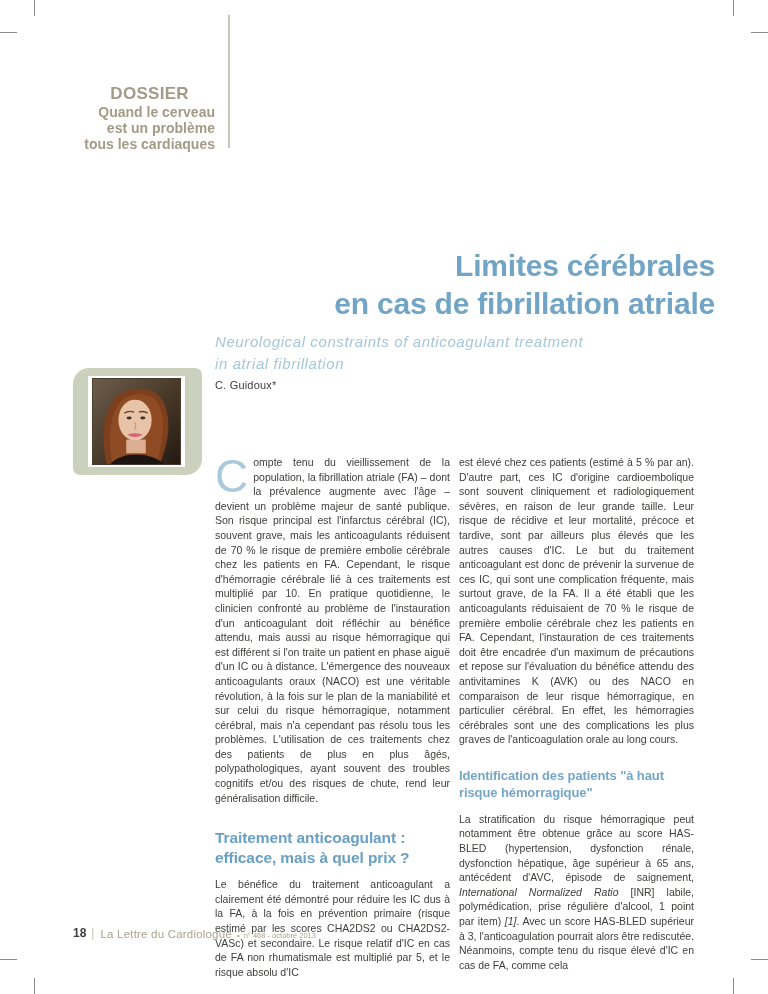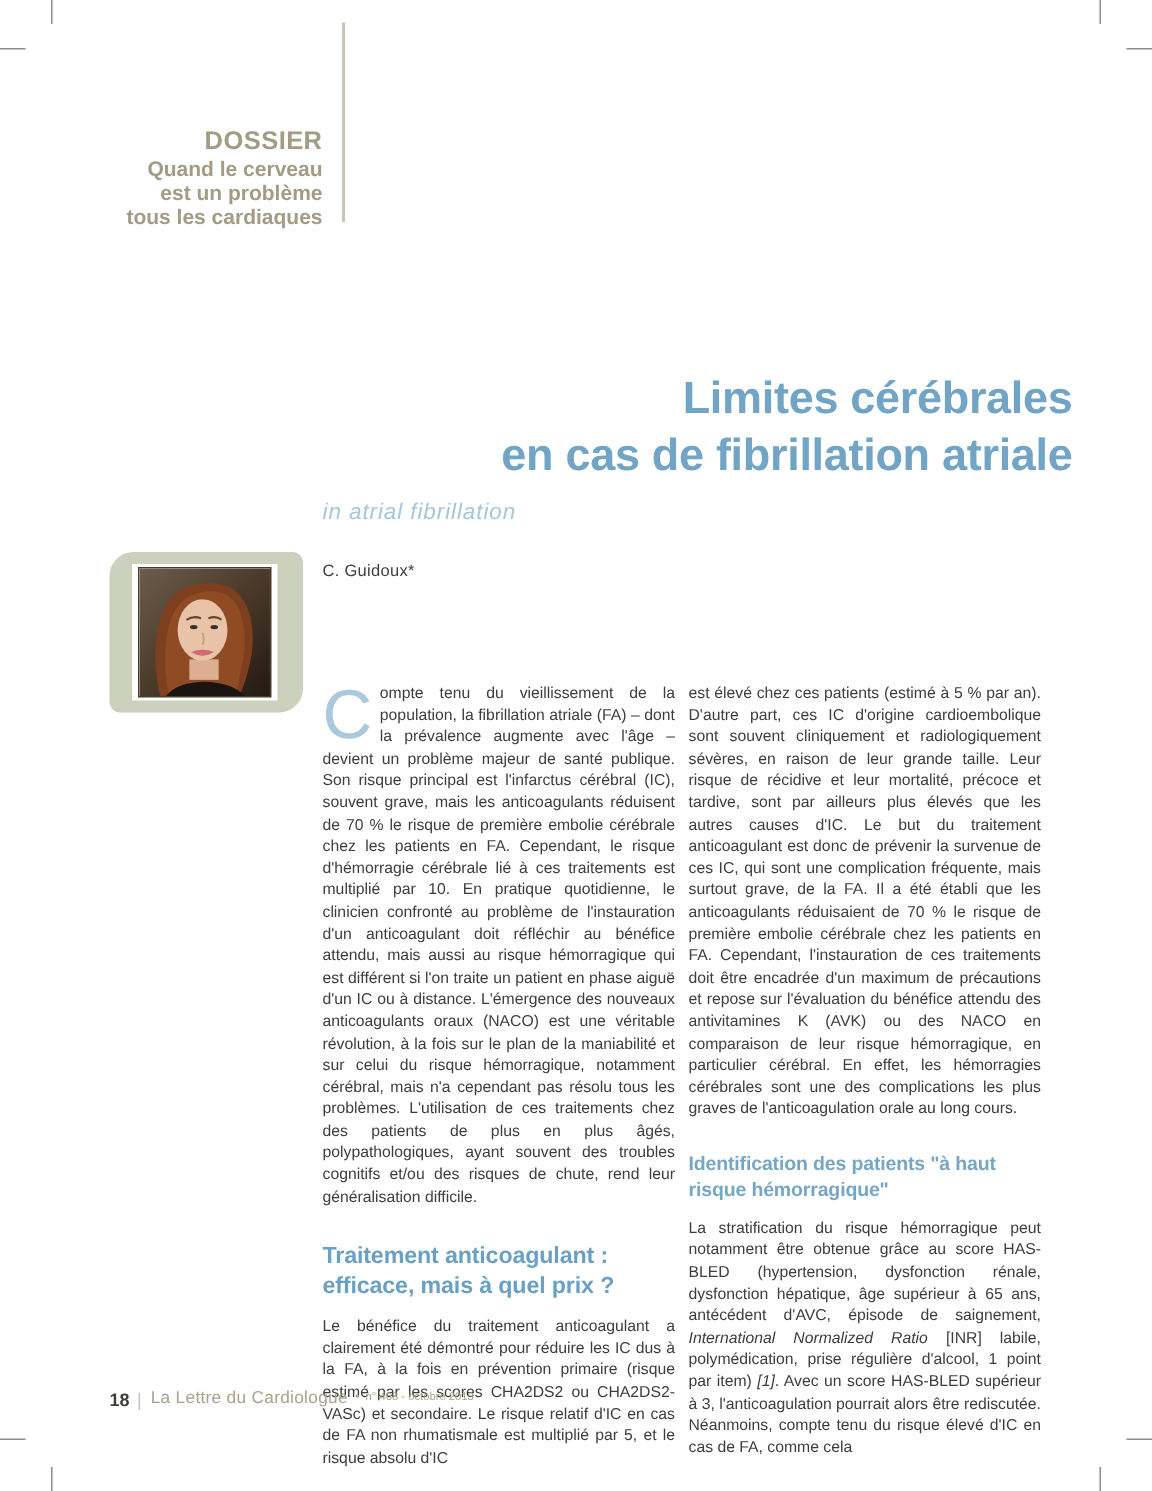--- a/index.html
+++ b/index.html
@@ -8,21 +8,21 @@
     font-family:"Liberation Sans",sans-serif;overflow:hidden;
   }
   
   .crop{position:absolute;background:#8c8c8c;}
   .crop.v{width:1px;height:16px;}
   .crop.h{width:17px;height:1px;}
   
   .kicker{
     position:absolute;top:84px;right:553px;text-align:right;color:#a29b85;
   }
-  .kicker .kicker-label{font-size:17px;font-weight:700;letter-spacing:.3px;line-height:20px;}
+  .kicker .kicker-label{font-size:17px;font-weight:700;letter-spacing:.3px;line-height:20px;text-align:center;}
   .kicker .kicker-sub{font-size:14px;font-weight:700;line-height:16px;}
   .kicker-rule{
     position:absolute;top:15px;left:228px;width:2px;height:133px;background:#cac5b7;
   }
   
   .photo-frame{
     position:absolute;left:73px;top:368px;width:129px;height:107px;
     background:#cbd1bc;border-radius:16px 7px 16px 7px;
   }
   .photo-white{
@@ -34,21 +34,21 @@
   }
   
   .headline{position:absolute;left:215px;top:247px;width:500px;}
   .headline .title-line{
     font-size:30px;font-weight:700;color:#72a5c5;line-height:38px;letter-spacing:-.2px;text-align:right;
   }
   .subtitle{margin-top:8px;}
   .subtitle .subtitle-line{
     font-size:15px;font-style:italic;color:#a5c6db;line-height:22px;letter-spacing:.6px;
   }
-  .author{margin-top:22px;font-size:11px;color:#3d3d3b;letter-spacing:.2px;}
+  .author{margin-top:4px;font-size:11px;color:#3d3d3b;letter-spacing:.2px;}
   
   .columns{
     position:absolute;left:215px;top:455px;width:479px;display:flex;gap:9px;
   }
   .col{width:235px;}
   .body-para{
     margin:0;font-size:10.5px;line-height:14.6px;color:#3d3d3b;text-align:justify;
   }
   .body-para .it{font-style:italic;}
   .drop-cap{
@@ -62,21 +62,21 @@
   .col-right .section-heading{font-size:13px;line-height:17px;margin:20px 0 11px 0;color:#76a6c6;}
   
   .footnote{
     position:absolute;left:78px;top:852px;width:134px;
     border-top:1px solid #a8c8dc;border-bottom:1px solid #a8c8dc;
     padding:5px 0 7px 0;
     font-size:7.5px;line-height:10px;font-style:italic;font-weight:700;color:#4a4a48;
   }
   
   .footer{
-    position:absolute;left:73px;top:926px;display:flex;align-items:flex-start;white-space:nowrap;
+    position:absolute;left:73px;top:926px;display:flex;align-items:flex-end;white-space:nowrap;
   }
   .footer .page-num{font-size:12px;font-weight:700;color:#3f3f3d;}
   .footer .sep{font-size:12px;color:#c6c1b2;margin:0 6px 0 5px;font-weight:400;}
   .footer .journal{font-size:11.5px;color:#a9a28c;letter-spacing:.2px;}
   .footer .bullet{font-size:8px;color:#a9a28c;margin:0 4px 0 5px;}
   .footer .issue{font-size:7.5px;color:#a9a28c;}
 </style>
 </head>
 <body>
 
@@ -131,20 +131,21 @@
 
         <path d="M26 30 C28 16 56 12 62 26 C54 20 50 22 43 21 C36 20 30 24 26 30 Z" fill="#8f4c24"></path>
       </svg>
     </div>
   </div>
 
   <div class="headline">
     <div class="title-line">Limites cérébrales</div>
     <div class="title-line">en cas de fibrillation atriale</div>
     <div class="subtitle">
+      <div class="subtitle-line">Neurological constraints of anticoagulant treatment</div>
       <div class="subtitle-line">in atrial fibrillation</div>
     </div>
     <div class="author">C. Guidoux*</div>
   </div>
 
   <div class="columns">
       <div class="col">
         <p class="body-para"><span class="drop-cap">C</span><span>ompte tenu du vieillissement de la population, la fibrillation atriale (FA) – dont la prévalence augmente avec l'âge – devient un problème majeur de santé publique. Son risque principal est l'infarctus cérébral (IC), souvent grave, mais les anticoagulants réduisent de 70 % le risque de première embolie cérébrale chez les patients en FA. Cependant, le risque d'hémorragie cérébrale lié à ces traitements est multiplié par 10. En pratique quotidienne, le clinicien confronté au problème de l'instauration d'un anticoagulant doit réfléchir au bénéfice attendu, mais aussi au risque hémorragique qui est différent si l'on traite un patient en phase aiguë d'un IC ou à distance. L'émergence des nouveaux anticoagulants oraux (NACO) est une véritable révolution, à la fois sur le plan de la maniabilité et sur celui du risque hémorragique, notamment cérébral, mais n'a cependant pas résolu tous les problèmes. L'utilisation de ces traitements chez des patients de plus en plus âgés, polypathologiques, ayant souvent des troubles cognitifs et/ou des risques de chute, rend leur généralisation difficile.</span></p>
         <h3 class="section-heading">Traitement anticoagulant : efficace, mais à quel prix ?</h3>
         <p class="body-para"><span>Le bénéfice du traitement anticoagulant a clairement été démontré pour réduire les IC dus à la FA, à la fois en prévention primaire (risque estimé par les scores CHA2DS2 ou CHA2DS2-VASc) et secondaire. Le risque relatif d'IC en cas de FA non rhumatismale est multiplié par 5, et le risque absolu d'IC</span></p>

